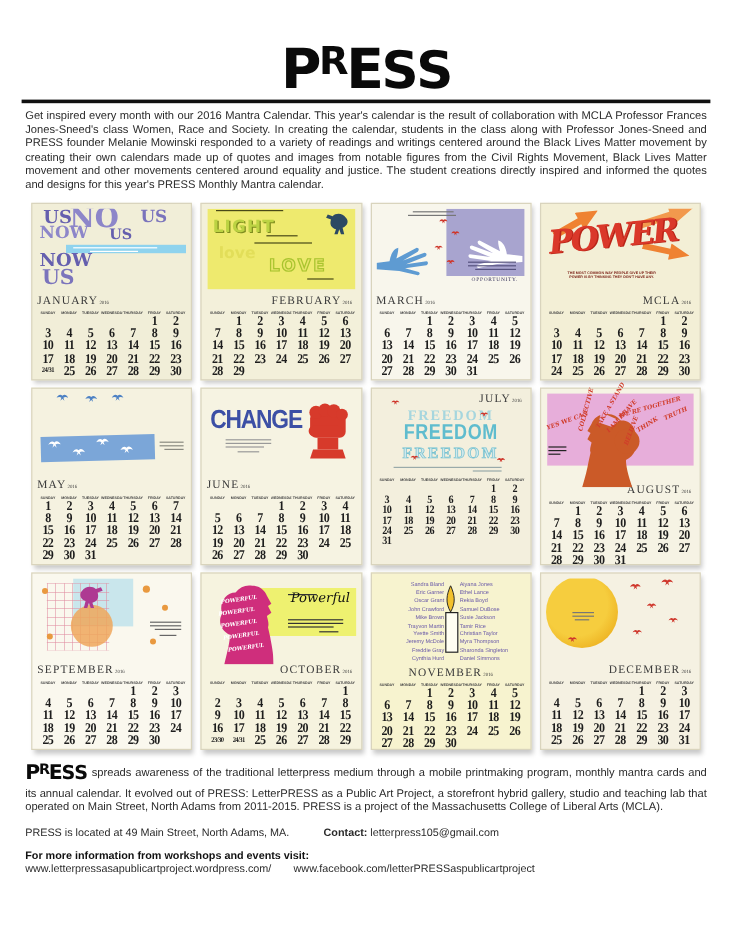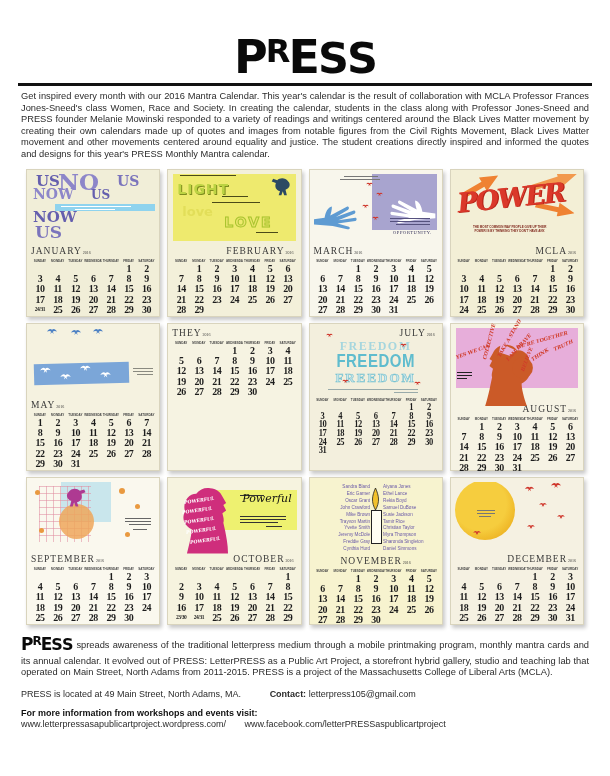--- a/index.html
+++ b/index.html
@@ -492,21 +492,38 @@
           <span class="d">30</span>
           <span class="d">31</span>
           <span class="d"></span>
           <span class="d"></span>
           <span class="d"></span>
           <span class="d"></span>
         </div>
     </div>
 
     <div class="card m-jun">
-      <div class="mlabel"><span>THEY</span><span class="yr">2016</span></div>
+      <div class="art">
+        <span class="jun-word">CHANGE</span>
+        <svg class="fist" viewBox="0 0 34 46">
+          <rect x="6" y="9" width="24" height="17" rx="4"></rect>
+          <circle cx="10" cy="9" r="4.5"></circle>
+            <circle cx="16" cy="7.5" r="4.5"></circle>
+            <circle cx="22" cy="8" r="4.5"></circle>
+            <circle cx="27.5" cy="10.5" r="4"></circle>
+          <rect x="5" y="18" width="23" height="7" rx="3.5"></rect>
+          <rect x="11" y="26" width="14" height="8"></rect>
+          <polygon points="8,34 28,34 30,40 6,40"></polygon>
+        </svg>
+        <div class="tl" style="left:16px;top:38px;width:38px;"></div>
+        <div class="tl" style="left:16px;top:41px;width:38px;"></div>
+        <div class="tl" style="left:16px;top:44px;width:32px;"></div>
+        <div class="tl" style="left:26px;top:48px;width:18px;"></div>
+      </div>
+      <div class="mlabel"><span>JUNE</span><span class="yr">2016</span></div>
       <div class="cal-grid">
           <span class="wd">SUNDAY</span>
           <span class="wd">MONDAY</span>
           <span class="wd">TUESDAY</span>
           <span class="wd">WEDNESDAY</span>
           <span class="wd">THURSDAY</span>
           <span class="wd">FRIDAY</span>
           <span class="wd">SATURDAY</span>
           <span class="d"></span>
           <span class="d"></span>

